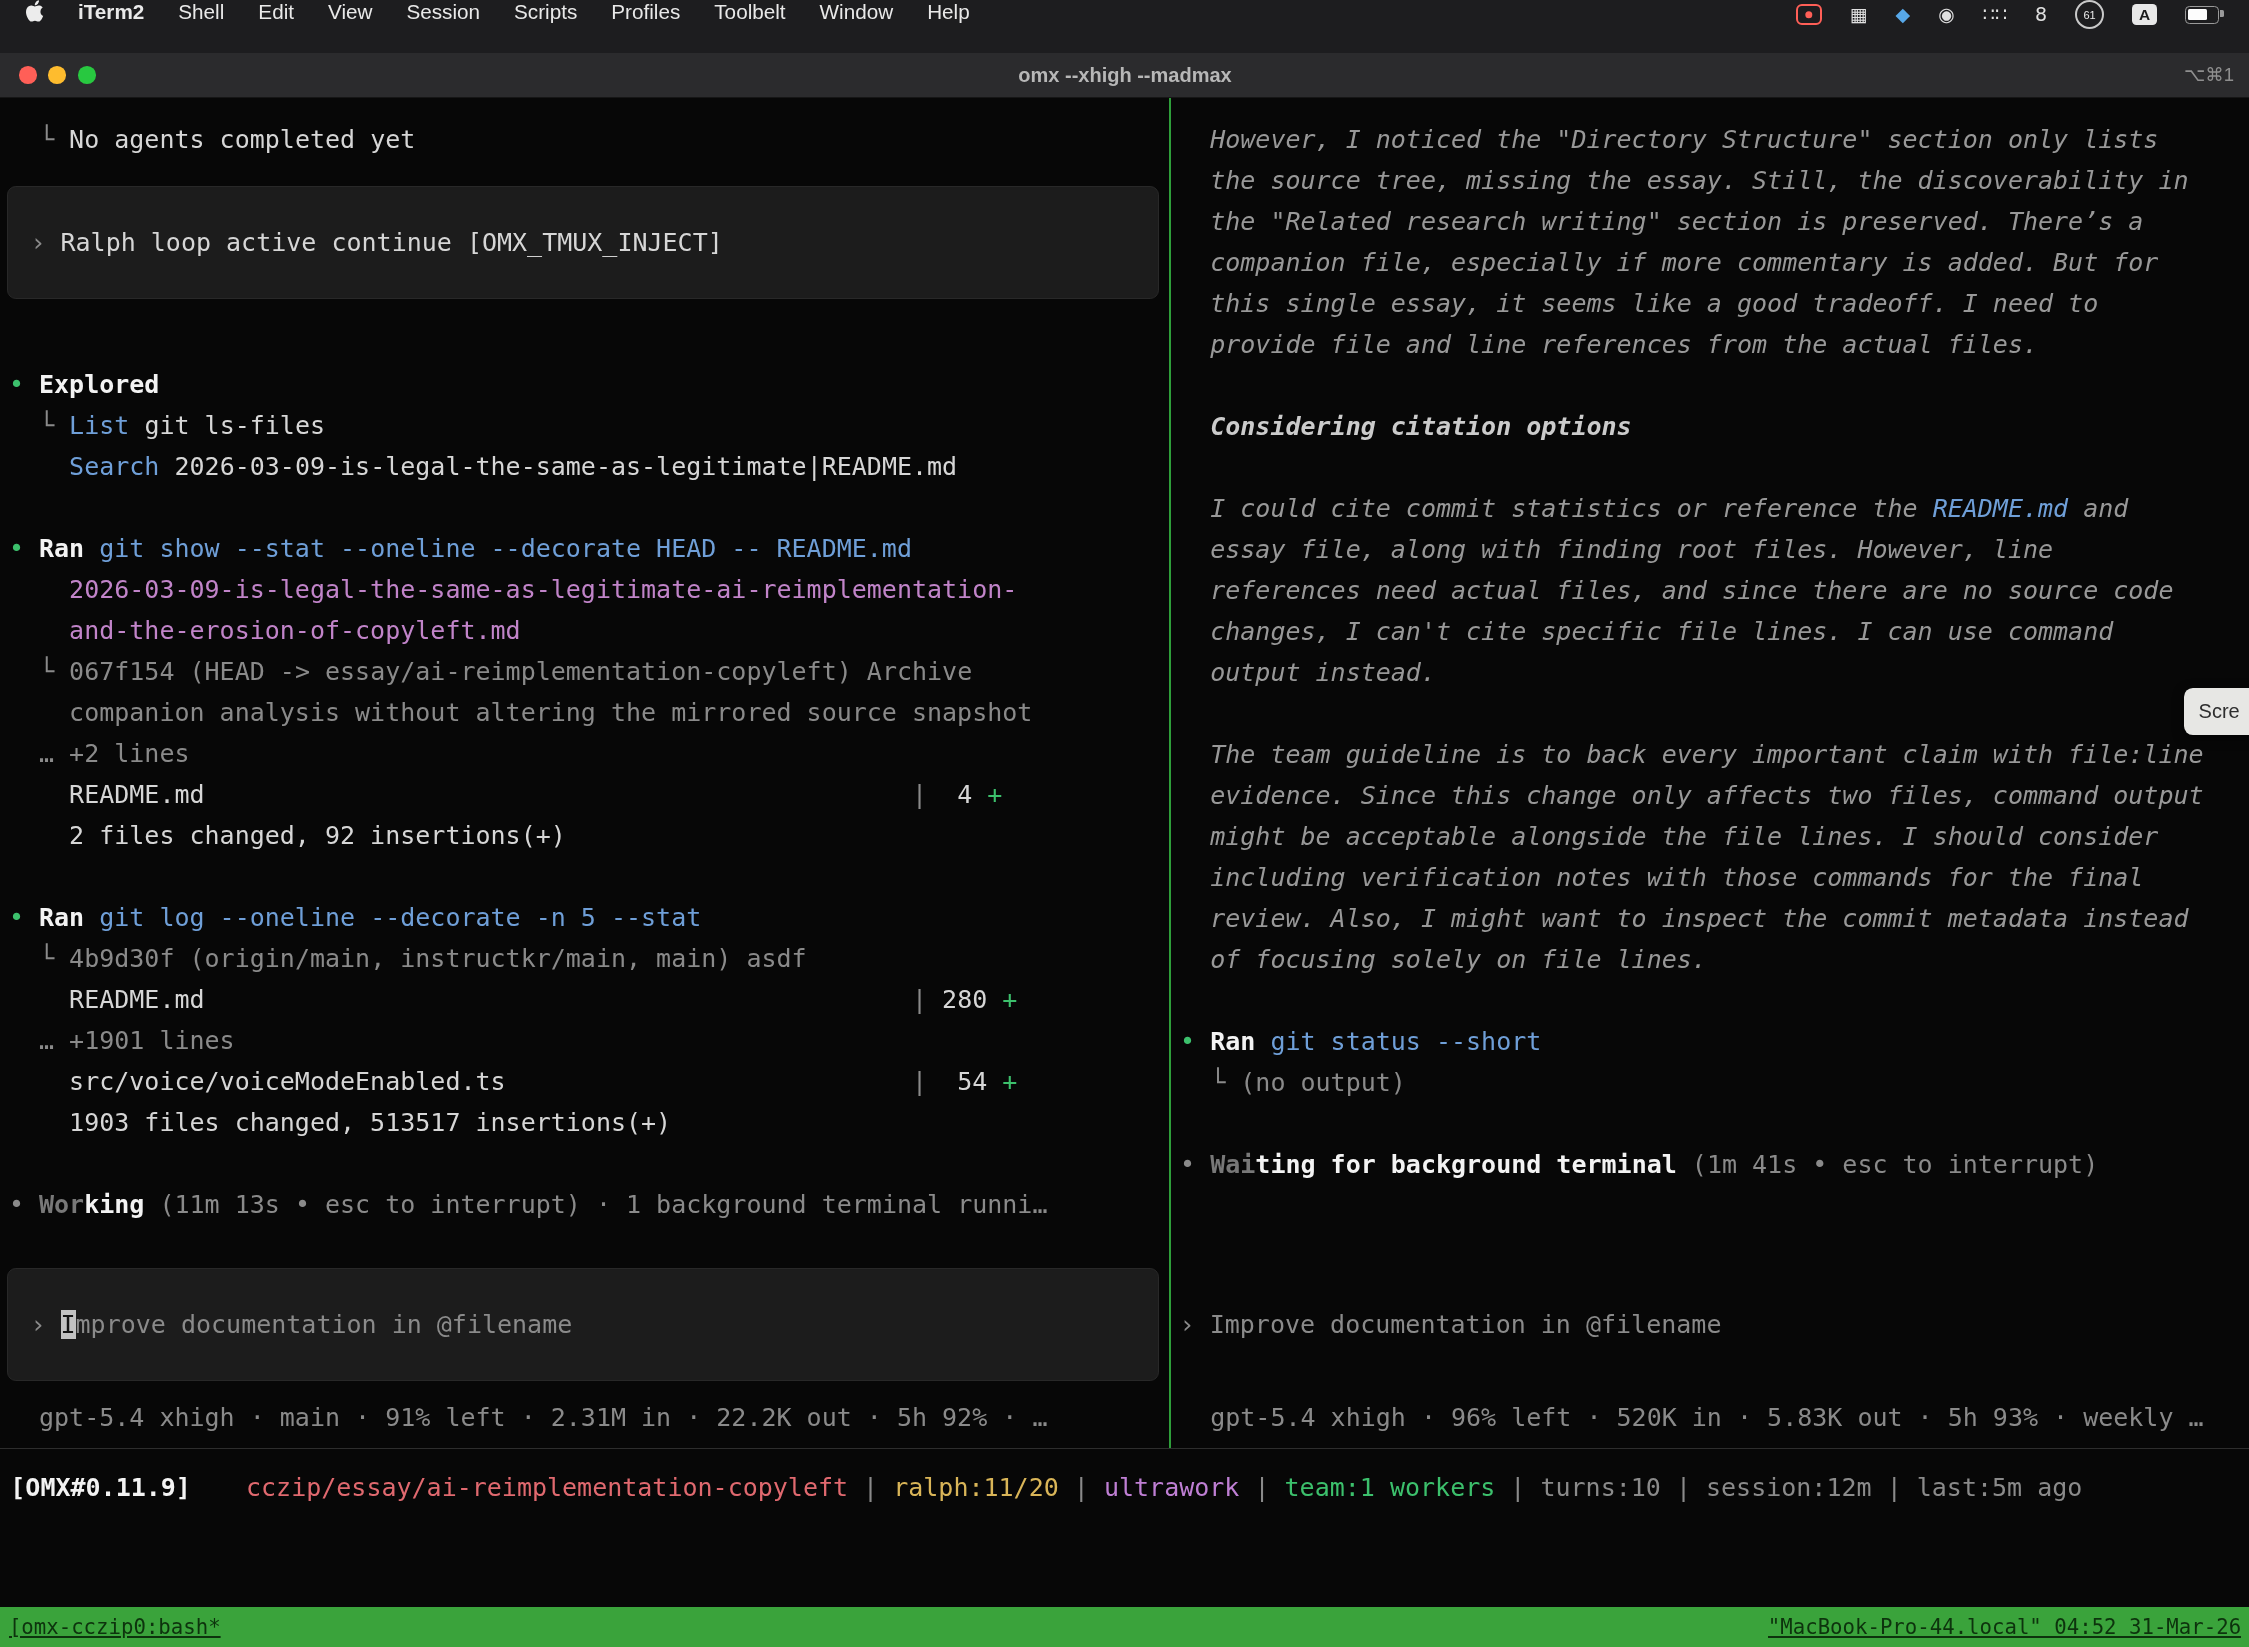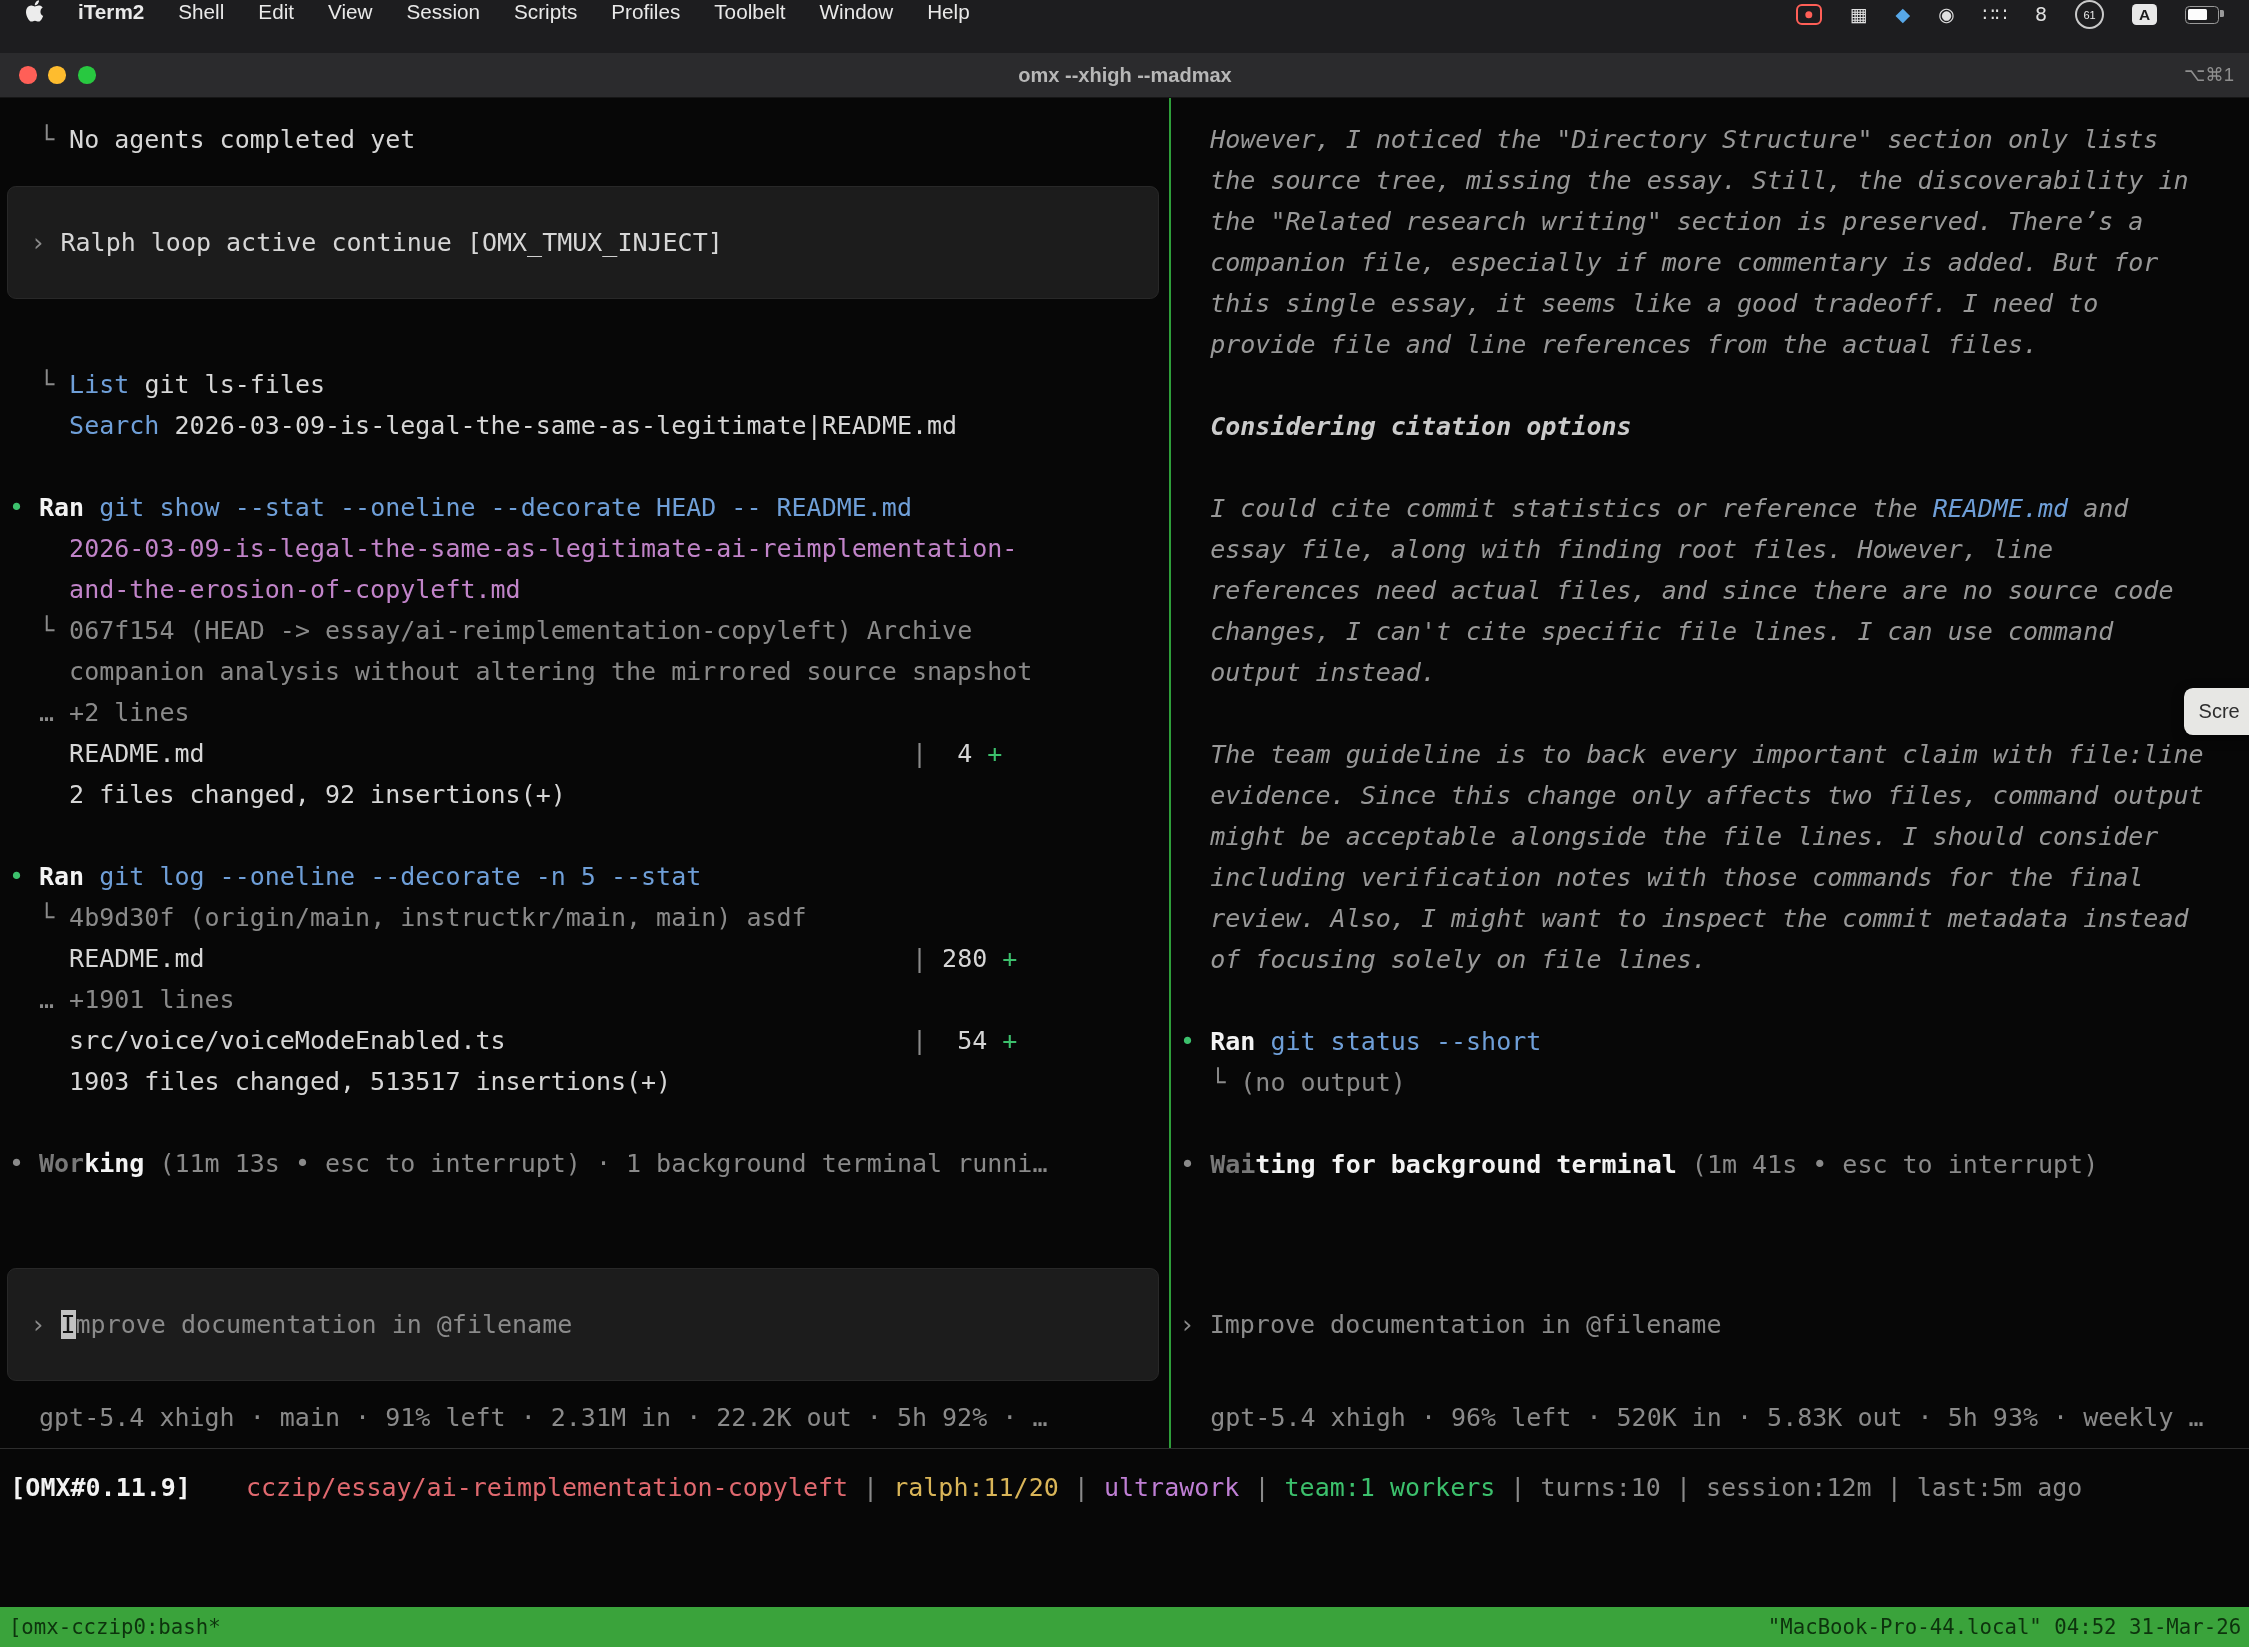--- a/index.html
+++ b/index.html
@@ -67,21 +67,21 @@
   .yel{color:#d9b558;}
   .red{color:#e0696f;margin-left:40px;}
   .itdim{color:#989898;font-style:italic;}
   .ithead{color:#cbcbcb;font-style:italic;font-weight:bold;}
   .cursor{background:#c2c2c2;color:#141414;}
 
   
   .omxbar{height:77px;display:flex;align-items:center;padding:0 10.3px;flex:0 0 auto;overflow:hidden;}
   .gap{height:81px;flex:0 0 auto;}
   .tmuxbar{height:41px;background:#3aa33b;color:#0d330d;display:flex;justify-content:space-between;
-           align-items:flex-start;padding:0 8.9px;font-size:20.7px;flex:0 0 auto;}
+           align-items:flex-start;padding:0 8.9px;font-size:20.7px;flex:0 0 auto;text-decoration:underline;}
   .tmuxbar .tline{height:41px;line-height:41px;font-size:20.7px;}
   .tmuxfg{color:#0d330d;}
 
   
   .scretab{position:absolute;right:0;top:688px;background:#e7e7e4;color:#2e2e2e;
            font-family:"Liberation Sans",sans-serif;font-size:20px;padding:11.8px 10.3px 11.8px 14.8px;
            border-radius:8.9px 0 0 8.9px;box-shadow:0 3px 10.3px rgba(0,0,0,.55);z-index:20;}
 </style>
 </head>
 <body>
@@ -133,20 +133,21 @@
     <div class="panes">
 
       <div class="pane left">
         <div>
             <div class="tline"><span class="dim">  └ </span><span class="fg">No agents completed yet</span></div>
           </div>
         <div class="panel banner">
           <div class="tline"><span class="dim">› </span><span class="fg">Ralph loop active continue [OMX_TMUX_INJECT]</span></div>
         </div>
         <div>
+            <div class="tline"><span class="grn">• </span><span class="wb">Explored</span></div>
             <div class="tline"><span class="dim">  └ </span><span class="blue">List</span><span class="fg"> git ls-files</span></div>
             <div class="tline"><span class="fg">    </span><span class="blue">Search</span><span class="fg"> 2026-03-09-is-legal-the-same-as-legitimate|README.md</span></div>
             <div class="tline">&nbsp;</div>
             <div class="tline"><span class="grn">• </span><span class="wb">Ran</span><span class="blue"> git show --stat --oneline --decorate HEAD -- README.md</span></div>
             <div class="tline"><span class="mag">    2026-03-09-is-legal-the-same-as-legitimate-ai-reimplementation-</span></div>
             <div class="tline"><span class="mag">    and-the-erosion-of-copyleft.md</span></div>
             <div class="tline"><span class="dim">  └ </span><span class="dim">067f154 (HEAD -&gt; essay/ai-reimplementation-copyleft) Archive</span></div>
             <div class="tline"><span class="dim">    companion analysis without altering the mirrored source snapshot</span></div>
             <div class="tline"><span class="dim">  … +2 lines</span></div>
             <div class="tline"><span class="fg">    README.md</span><span class="fg">                                               </span><span class="dim">|</span><span class="fg">  4 </span><span class="grn">+</span></div>

